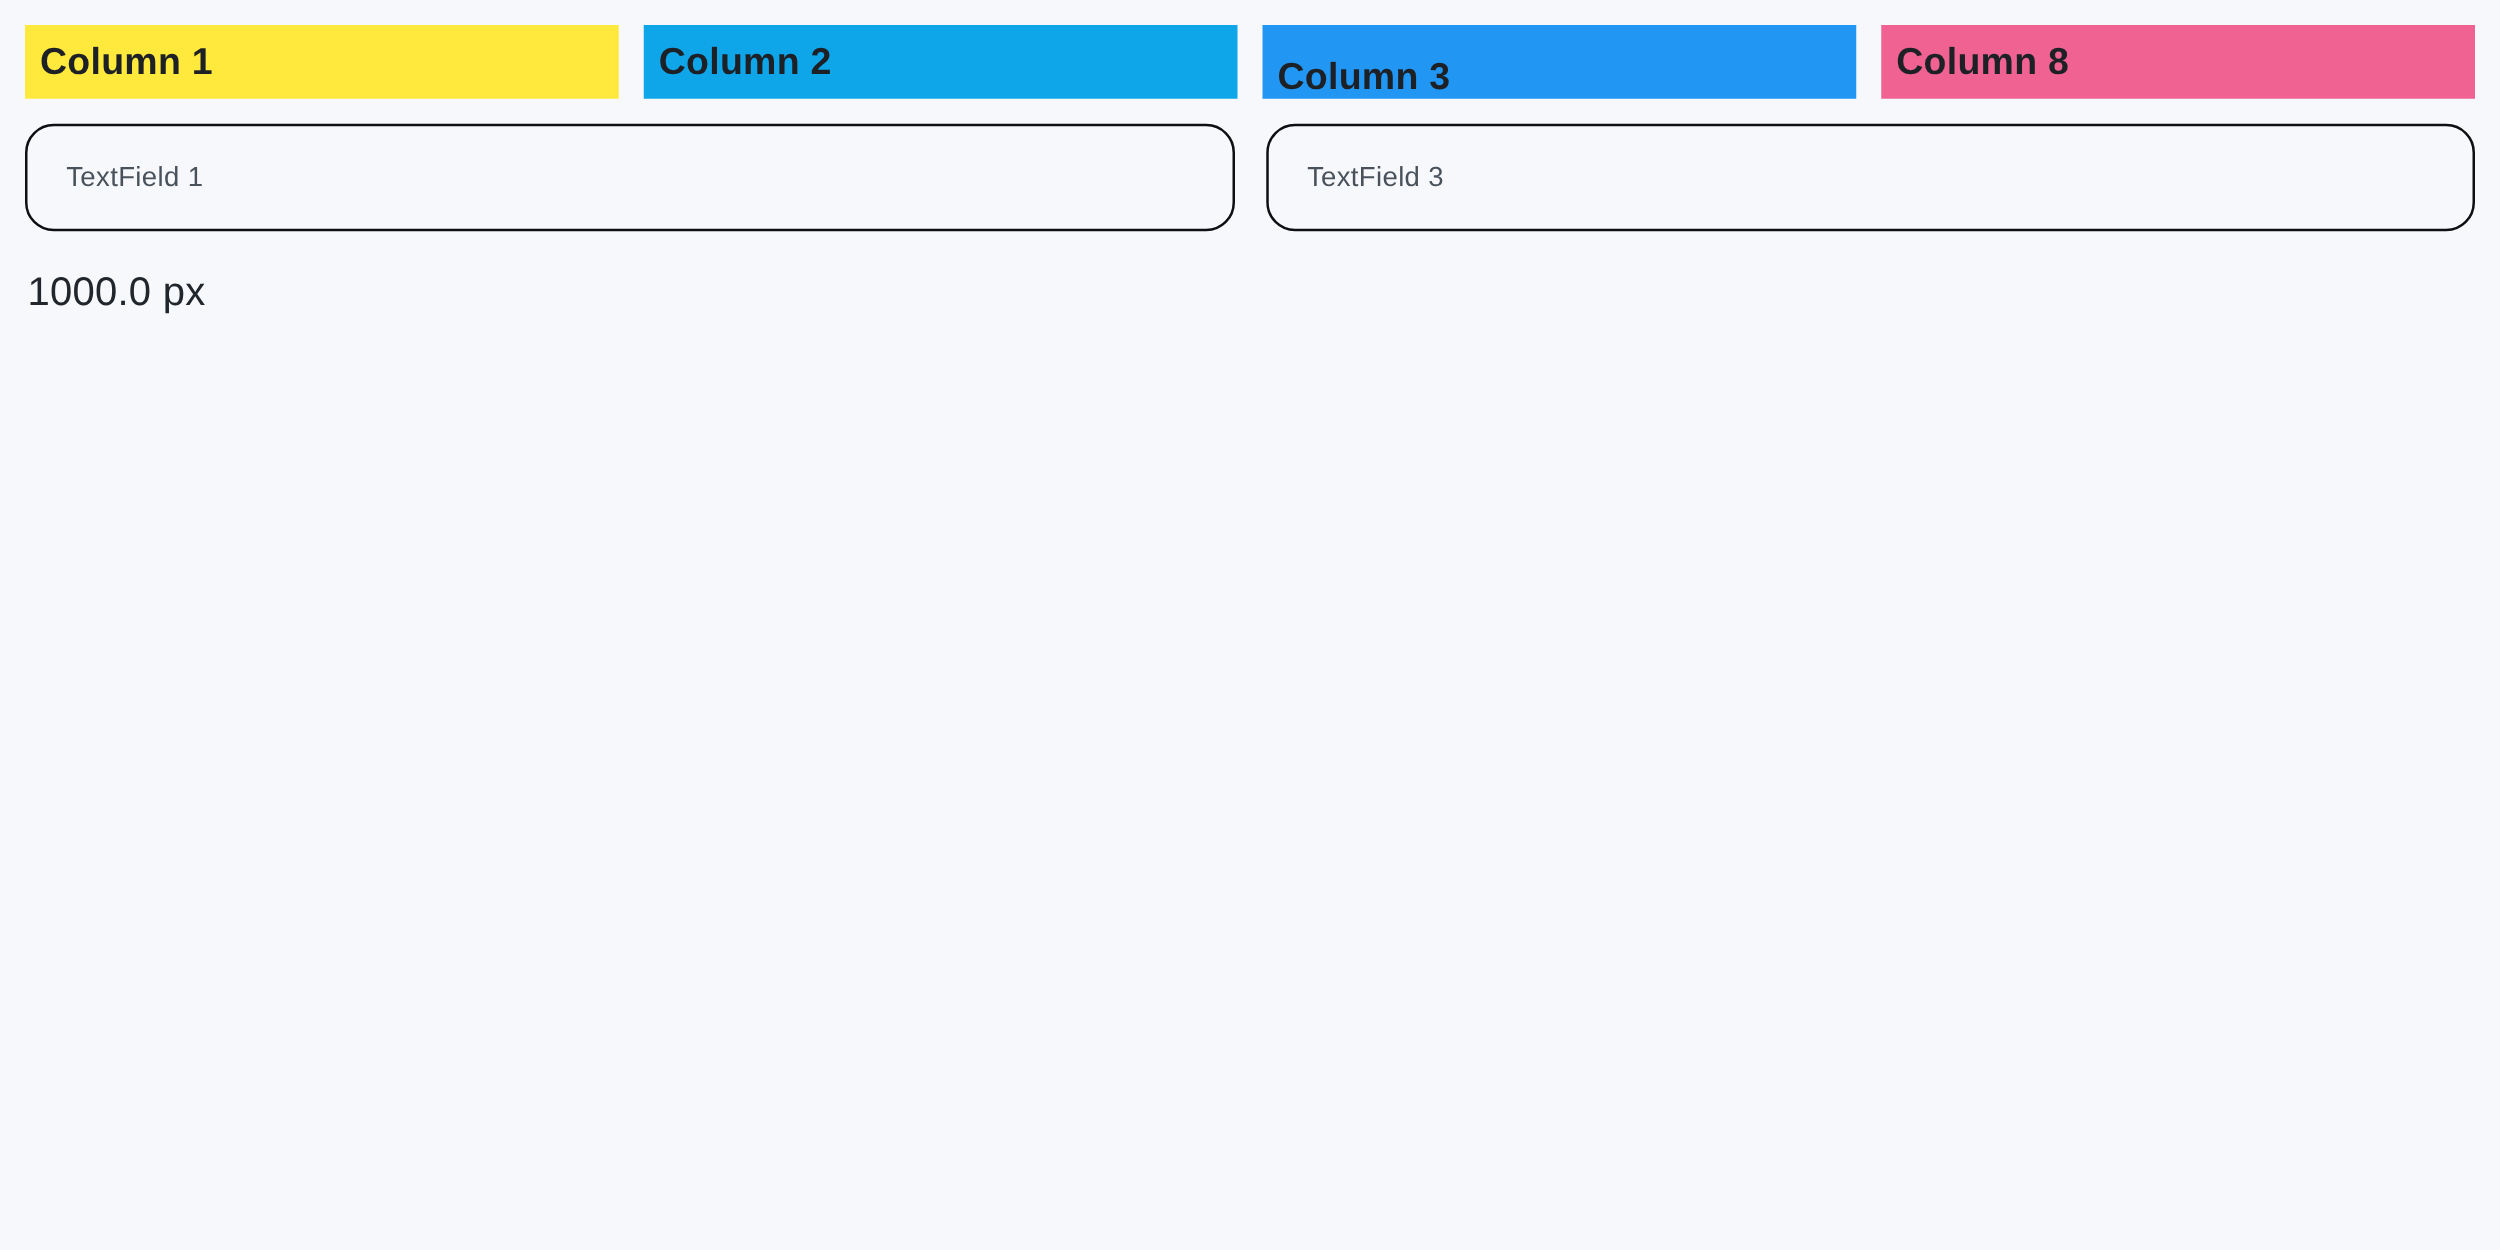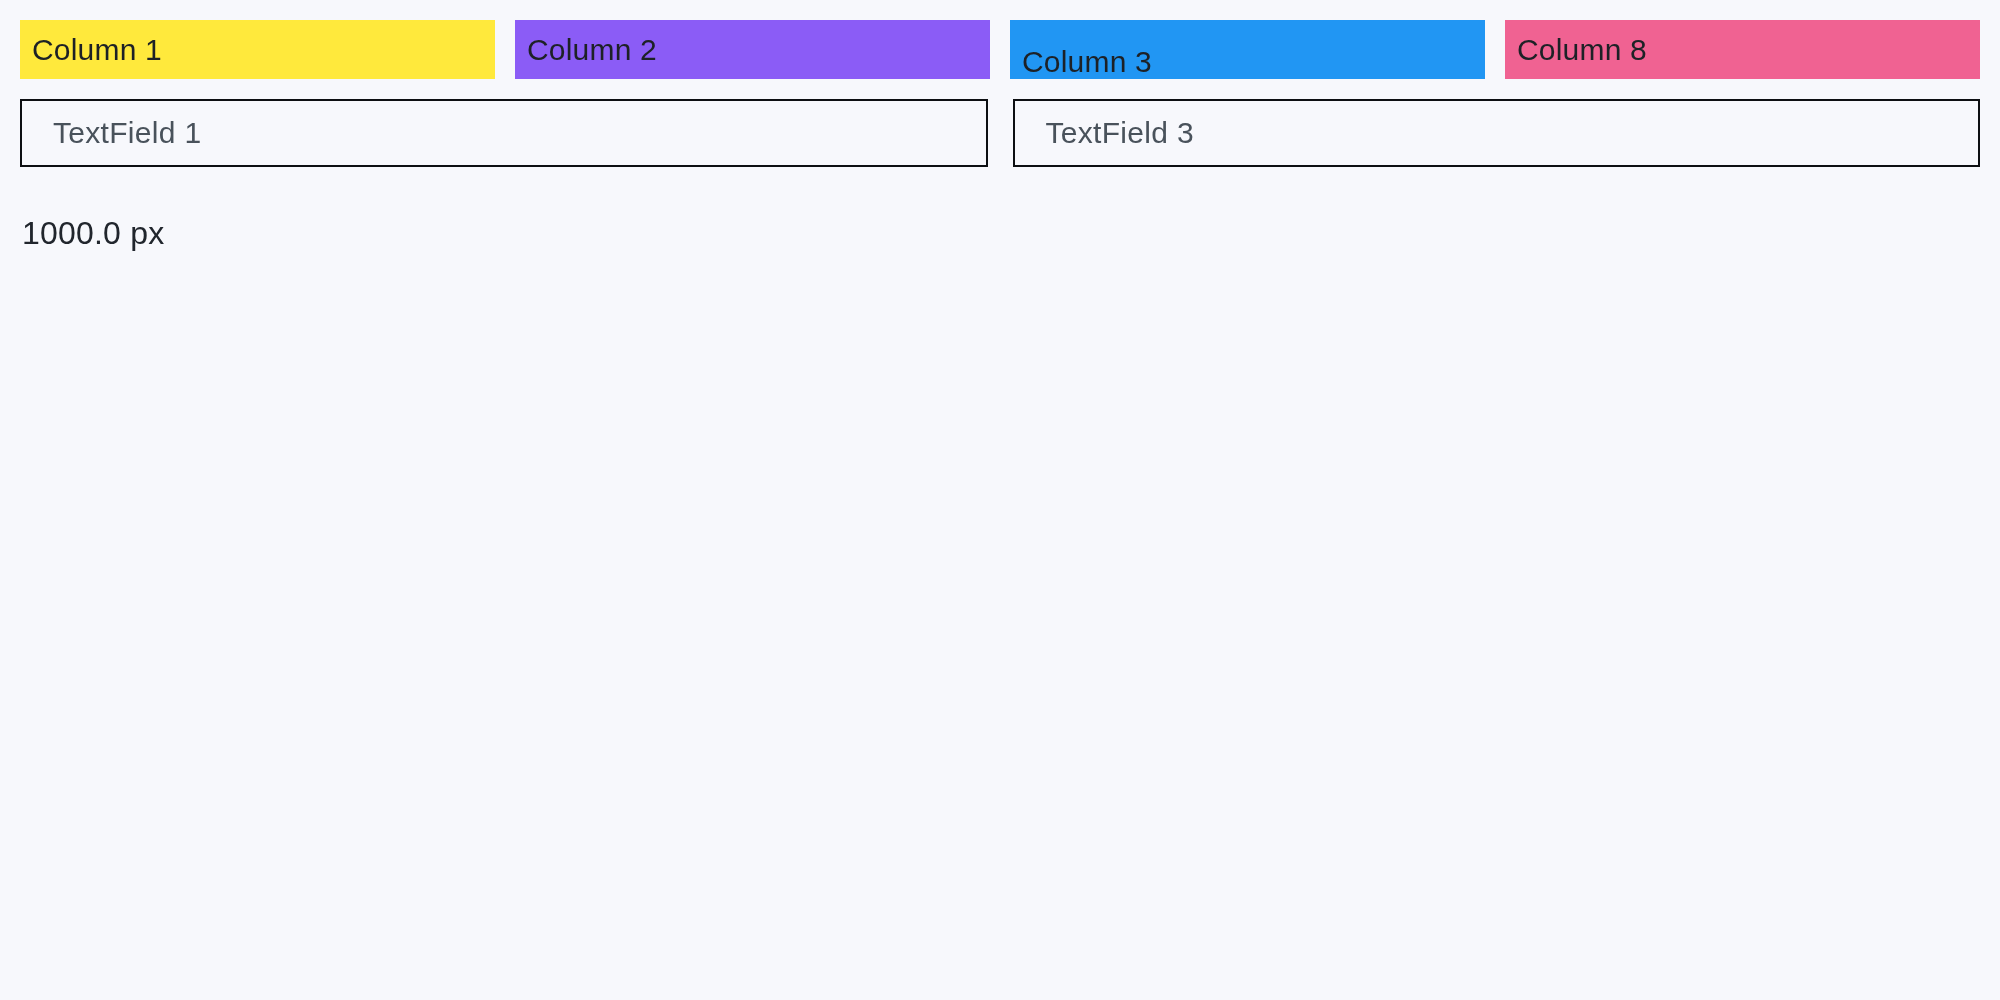--- a/index.html
+++ b/index.html
@@ -20,36 +20,37 @@
   .col {
     flex: 1 1 0;
     display: flex;
     align-items: center;
     padding-left: 12px;
   }
   .col-label {
     font-size: 30px;
     color: #1d2126;
     letter-spacing: 0.2px;
+    font-weight: bold;
   }
   .field-row {
     display: flex;
     gap: 25px;
     margin-top: 20px;
     height: 95px;
   }
   .textfield {
     flex: 1 1 0;
-    height: 68px;
+    height: 86px;
     border: 2.5px solid #0d0f12;
-    border-radius: 0;
+    border-radius: 23px;
     background: transparent;
     padding: 0 20px 0 31px;
     font-family: "Liberation Sans", "DejaVu Sans", sans-serif;
-    font-size: 30px;
+    font-size: 22px;
     color: #30363d;
     outline: none;
   }
   .textfield::placeholder {
     color: #49525b;
     opacity: 1;
     letter-spacing: 0.3px;
   }
   .width-readout {
     margin-top: 21px;
@@ -59,21 +60,21 @@
     letter-spacing: 0.2px;
   }
 </style>
 </head>
 <body style="background-color: rgb(247, 248, 252);">
 
 <div class="col-row">
   <div class="col" style="background-color: rgb(255, 233, 60);">
     <span class="col-label">Column 1</span>
   </div>
-  <div class="col" style="background-color: #8b5cf6;">
+  <div class="col" style="background-color: #0ea5e9;">
     <span class="col-label">Column 2</span>
   </div>
   <div class="col" style="background-color: rgb(33, 150, 243); align-items: flex-end;">
     <span class="col-label">Column 3</span>
   </div>
   <div class="col" style="background-color: rgb(240, 98, 146);">
     <span class="col-label">Column 8</span>
   </div>
 </div>
 

